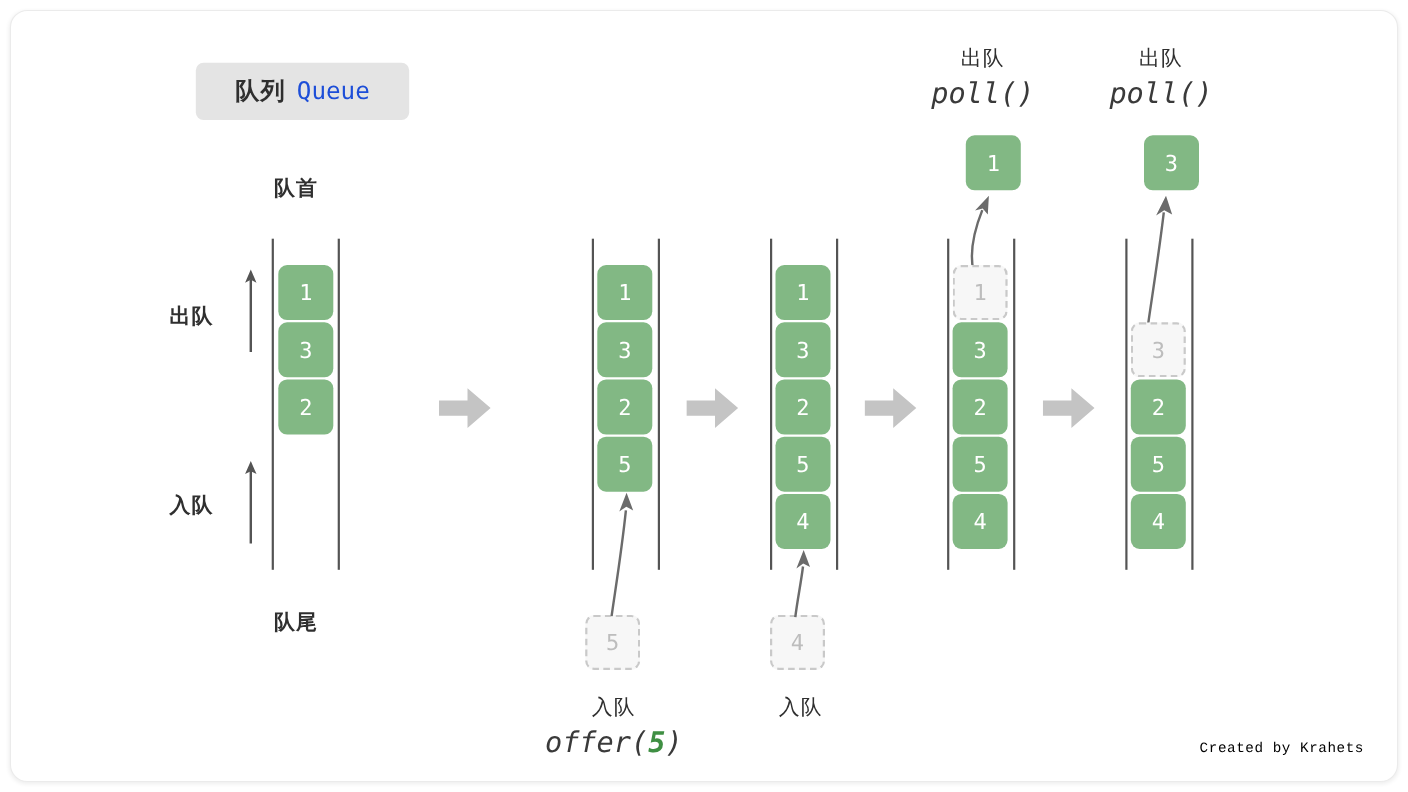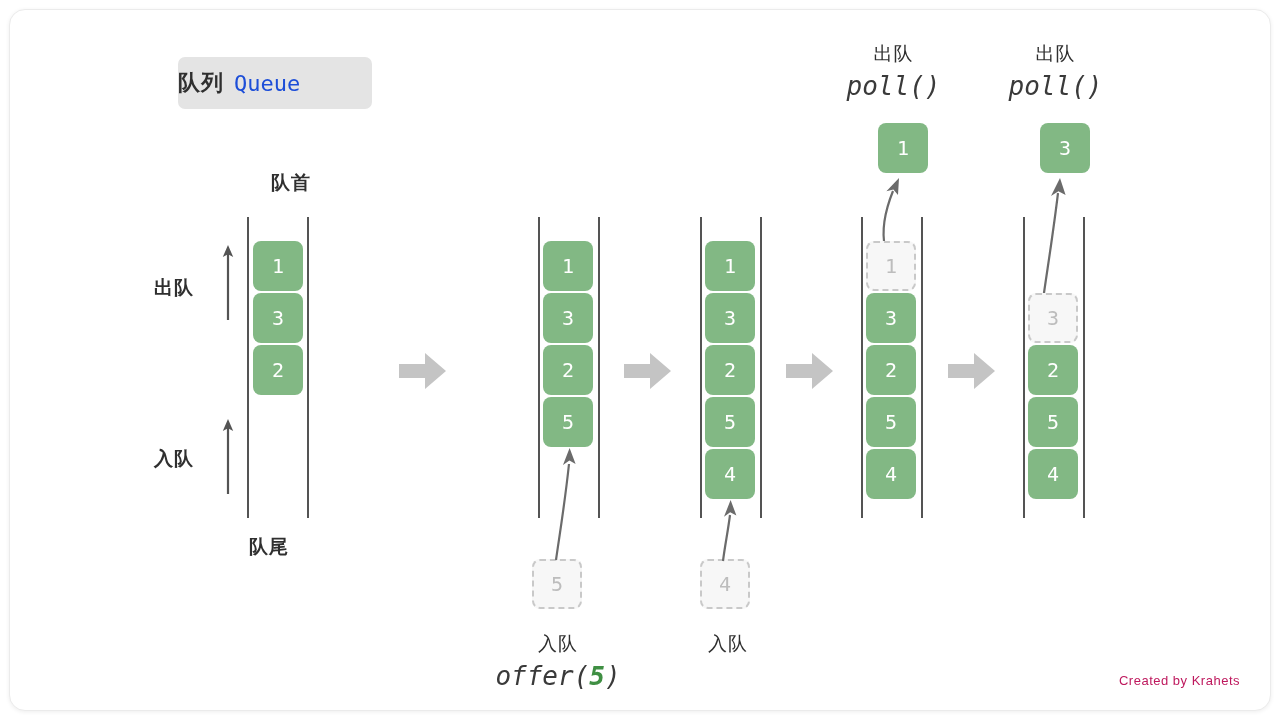--- a/index.html
+++ b/index.html
@@ -29,20 +29,21 @@
   .abs { position: absolute; }
 
   
   #title-pill {
     left: 168px; top: 47px;
     width: 194px; height: 52px;
     background: #e4e4e4;
     border-radius: 7px;
     display: flex;
     align-items: center;
+    justify-content: center;
     gap: 10px;
   }
   #title-pill .cn {
     font-size: 22px;
     font-weight: bold;
     color: #2f2f2f;
     letter-spacing: 1px;
   }
   #title-pill .en {
     font-family: "DejaVu Sans Mono", "Liberation Mono", monospace;
@@ -112,39 +113,39 @@
   
   .dir-arrow { width: 16px; height: 80px; }
 
   
   .curve { overflow: visible; }
 
   
   #watermark {
     right: 30px;
     bottom: 22px;
-    font-family: Liberation Sans, sans-serif;
+    font-family: Liberation Mono, monospace;
     font-size: 13px;
-    color: #be185d;
+    color: #000000;
     letter-spacing: 0.5px;
     white-space: nowrap;
   }
 </style>
 </head>
 <body>
 
 <div id="card">
 
   <div class="abs" id="title-pill">
     <span class="cn">队列</span>
     <span class="en">Queue</span>
   </div>
 
-  <div class="abs cn-bold" style="left:239px; top:160px;margin-left:22px;">队首</div>
-  <div class="abs cn-bold" style="left:239px; top:524px;">队尾</div>
+  <div class="abs cn-bold" style="left:239px; top:148px;">队首</div>
+  <div class="abs cn-bold" style="left:239px; top:543px;">队尾</div>
 
   <div class="abs cn-bold" style="left:144px; top:265px;">出队</div>
   <svg class="abs dir-arrow" style="left:210px; top:232px;" viewBox="0 0 16 80">
     <line x1="8" y1="78" x2="8" y2="12" stroke="#545454" stroke-width="2.2"></line>
     <path d="M8 3 L13.2 15 L8 12.3 L2.8 15 Z" fill="#545454"></path>
   </svg>
 
   <div class="abs cn-bold" style="left:144px; top:436px;">入队</div>
   <svg class="abs dir-arrow" style="left:210px; top:406px;" viewBox="0 0 16 80">
     <line x1="8" y1="78" x2="8" y2="12" stroke="#545454" stroke-width="2.2"></line>

